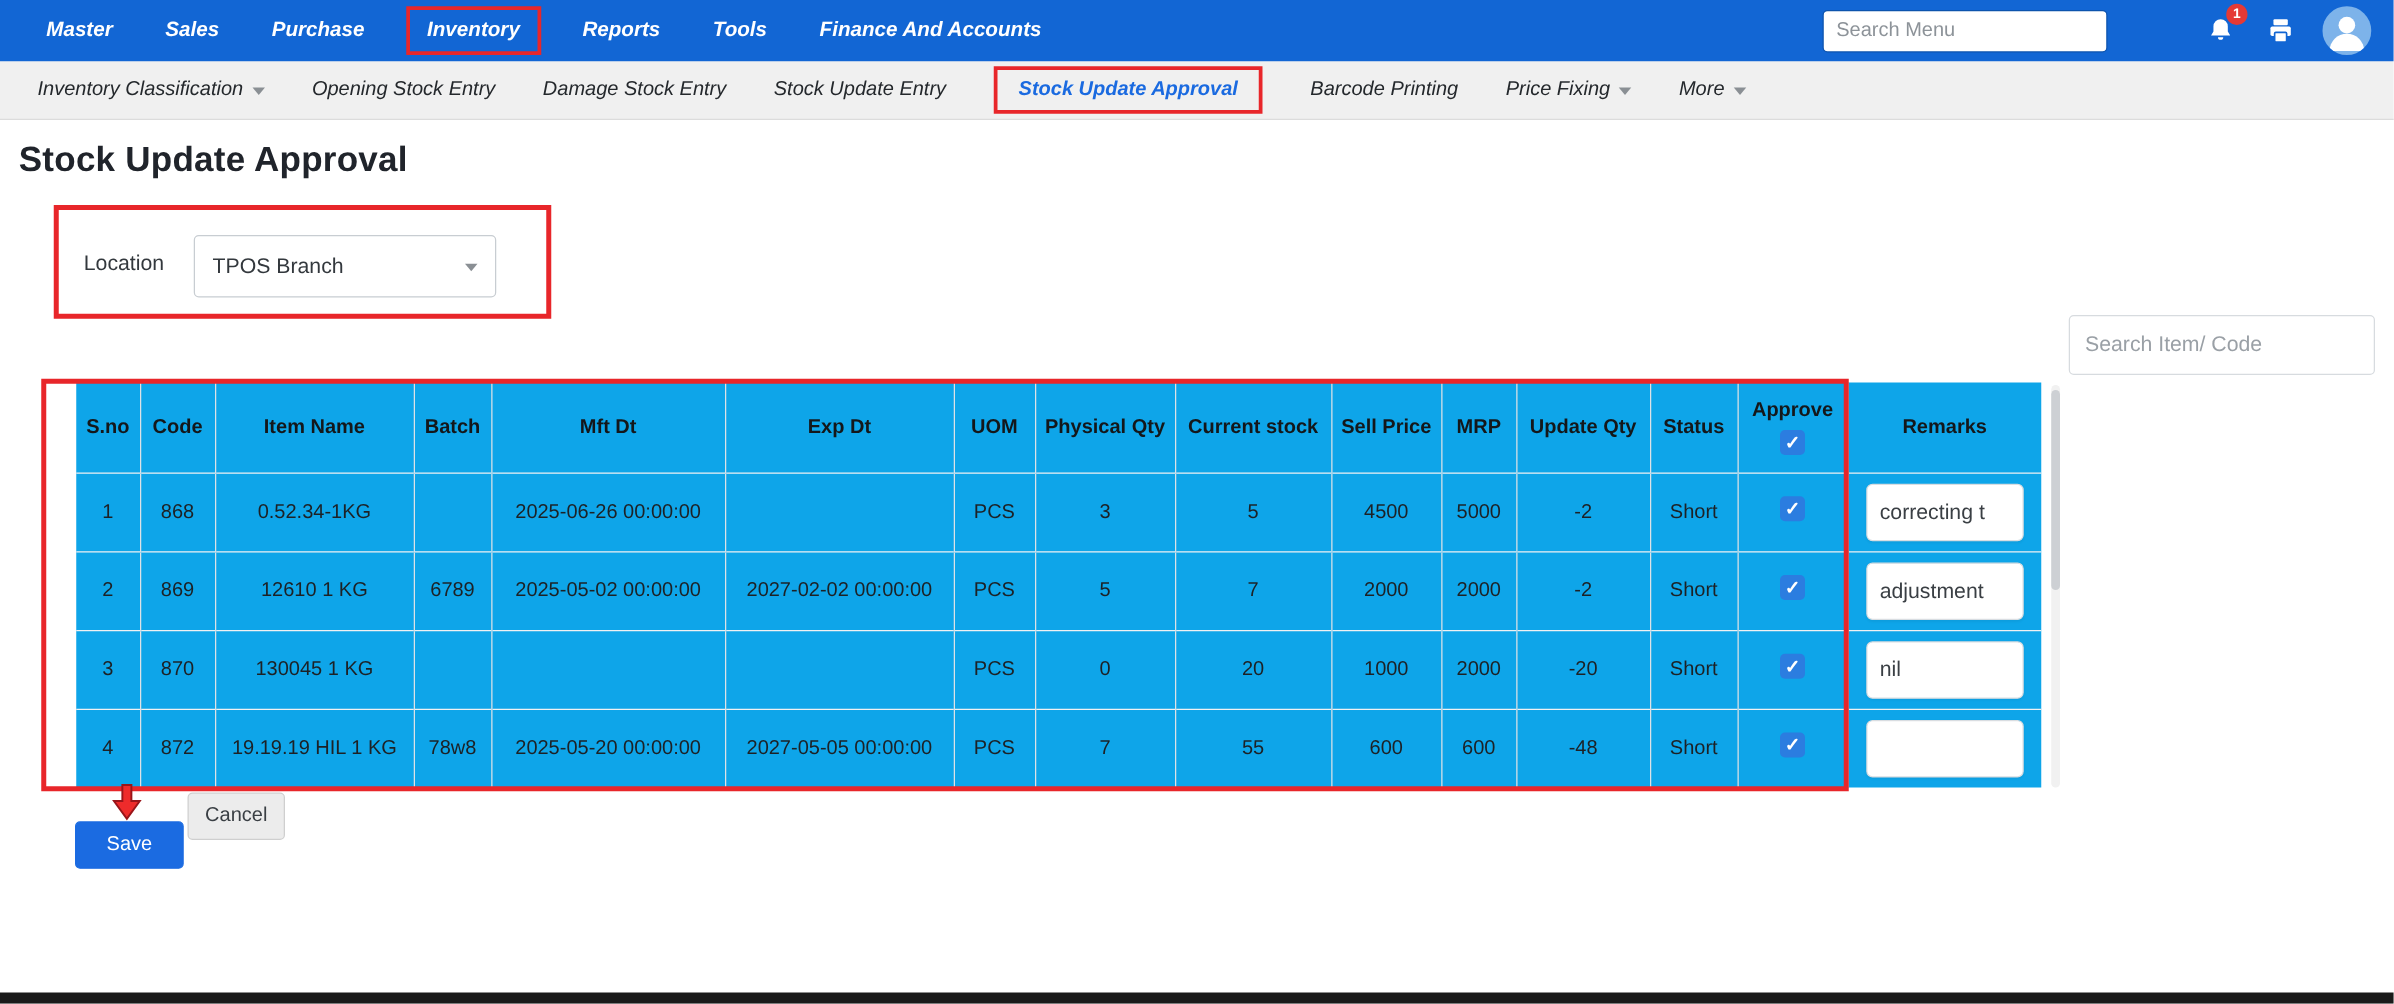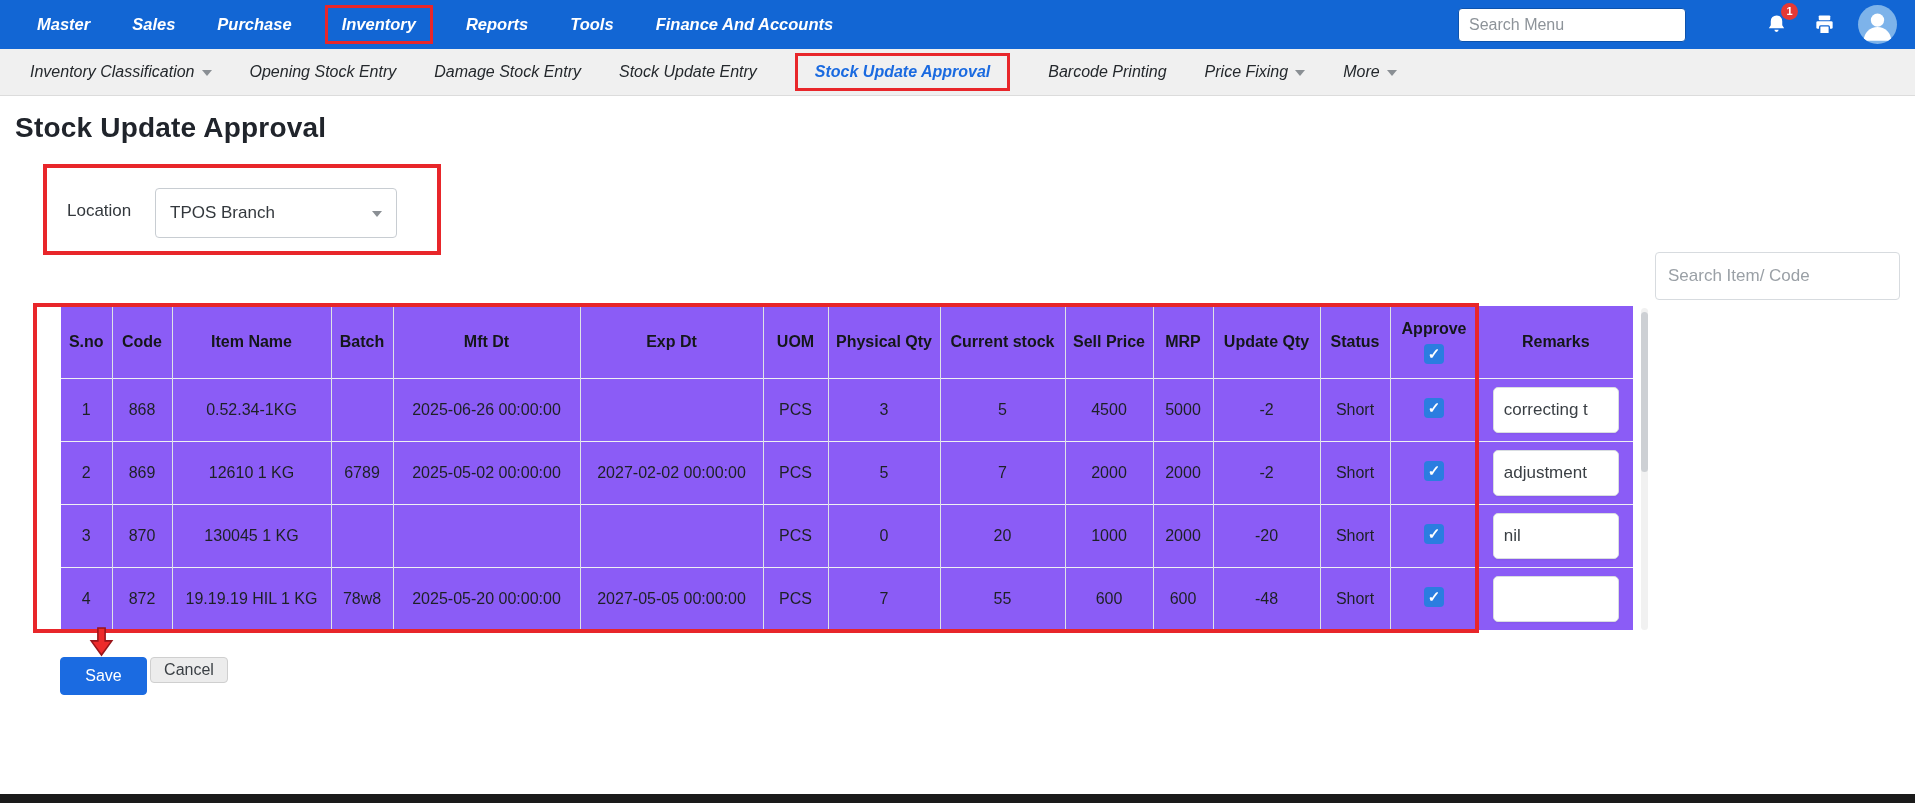--- a/index.html
+++ b/index.html
@@ -127,21 +127,21 @@
     font-family: "Liberation Sans", sans-serif;
   }
   .item-search input::placeholder { color: #9aa0a6; }
 
   
   .stock-table {
     position: absolute; left: 61px; top: 306px;
     width: 1572px;
     border-collapse: collapse; table-layout: fixed;
     font-size: 16px; color: #1d2125;
-    background: #8b5cf6;
+    background: #0ea5e9;
   }
   .stock-table th {
     font-weight: 700; font-size: 16px; height: 72px;
     text-align: center; vertical-align: middle;
     border-right: 1px solid #dee2e6; color: #14171a;
   }
   .stock-table td {
     height: 63px; text-align: center; vertical-align: middle;
     border-right: 1px solid #dee2e6;
     border-top: 1px solid #eff1f3;
@@ -191,22 +191,22 @@
   
   .btn-save {
     position: absolute; left: 60px; top: 657px;
     width: 87px; height: 38px;
     background: #1b6be1; color: #fff;
     border: 1px solid #1b6be1; border-radius: 4px;
     font-size: 16px; cursor: pointer;
     font-family: "Liberation Sans", sans-serif;
   }
   .btn-cancel {
-    position: absolute; left: 150px; top: 657px;
-    width: 78px; height: 26px;
+    position: absolute; left: 150px; top: 634px;
+    width: 78px; height: 38px;
     background: #ececec; color: #3a3f44;
     border: 1px solid #cfcfcf; border-radius: 4px;
     font-size: 16px; cursor: pointer;
     font-family: "Liberation Sans", sans-serif;
   }
   .arrow-annotation {
     position: absolute; left: 85px; top: 626px;
     z-index: 6; pointer-events: none;
   }
 

